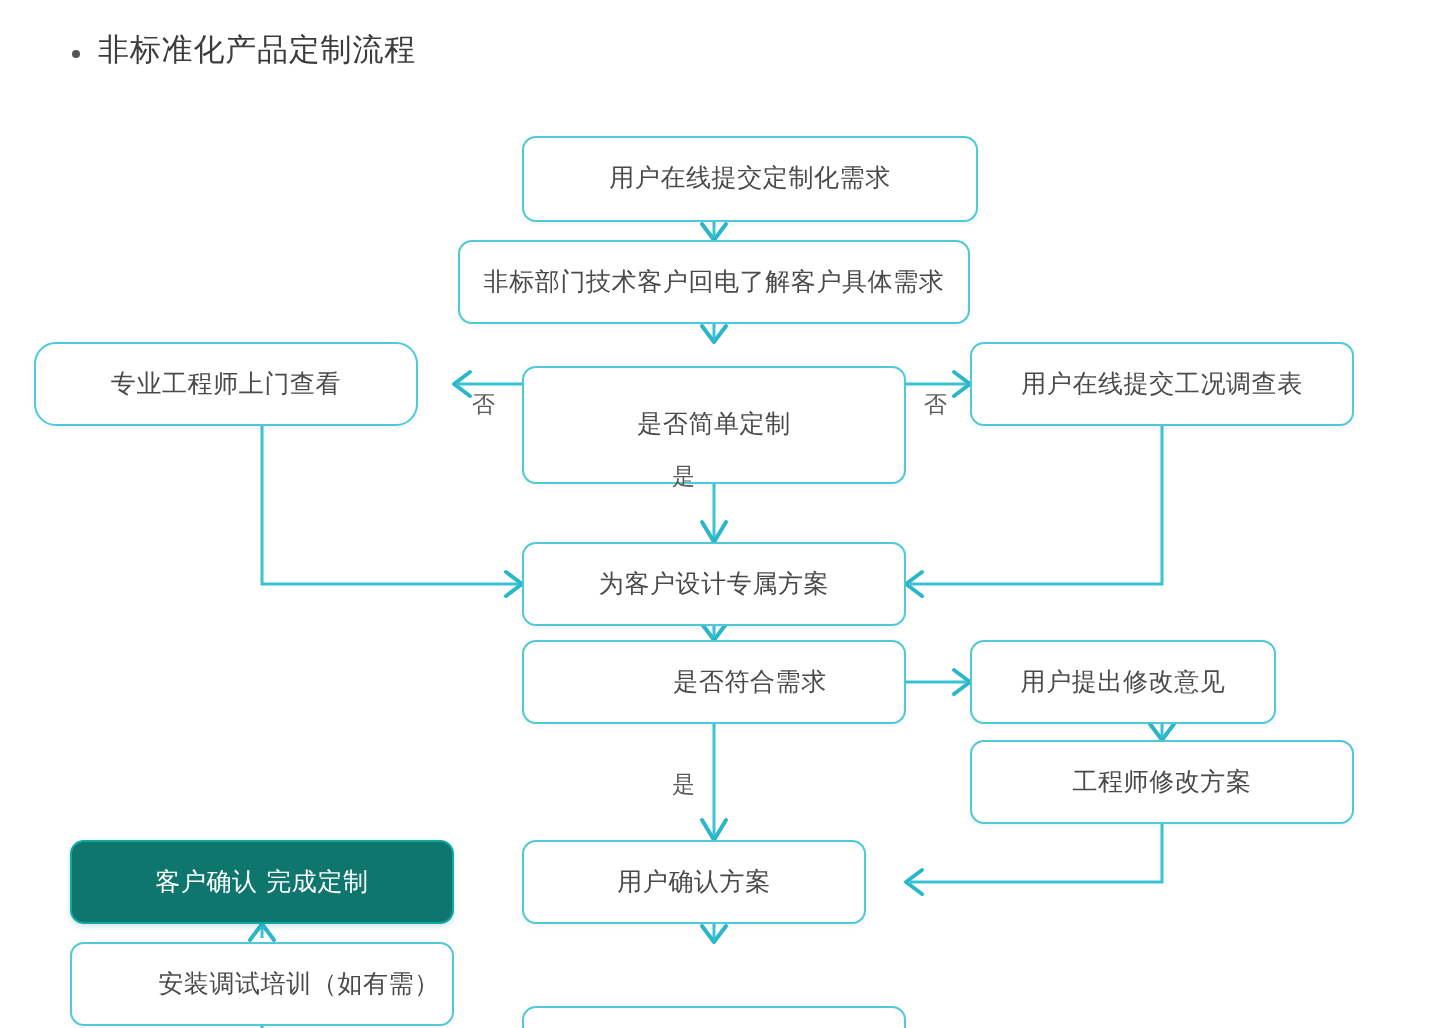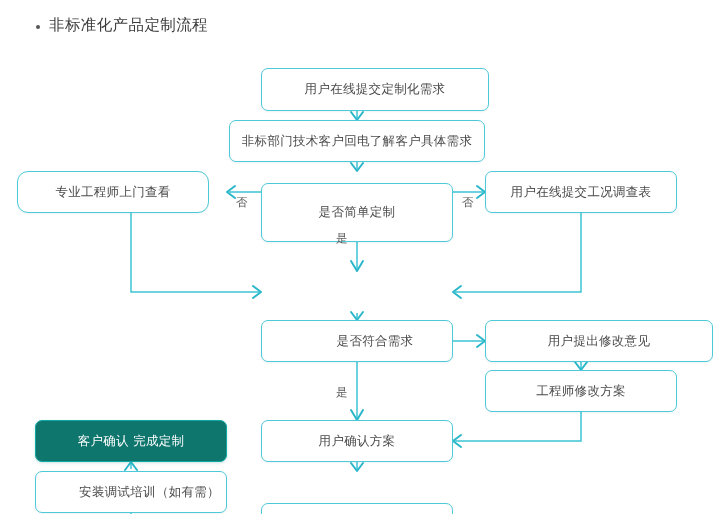--- a/index.html
+++ b/index.html
@@ -166,28 +166,29 @@
   <div class="node" style="left:261px; top:68px;  width:228px; height:43px;">用户在线提交定制化需求</div>
 
   <div class="node" style="left:229px; top:120px; width:256px; height:42px;text-align:right;">非标部门技术客户回电了解客户具体需求</div>
 
   <div class="node" style="left:261px; top:171px; width:192px; height:59px;margin-top:12px;">是否简单定制</div>
 
   <div class="node" style="left:17px;  top:171px; width:192px; height:42px;border-radius:11px;">专业工程师上门查看</div>
 
   <div class="node" style="left:485px; top:171px; width:192px; height:42px;">用户在线提交工况调查表</div>
 
+  <div class="node" style="left:261px; top:271px; width:192px; height:42px;">为客户设计专属方案</div>
 
   <div class="node" style="left:261px; top:320px; width:192px; height:42px;padding-left:36px;">是否符合需求</div>
 
-  <div class="node" style="left:485px; top:320px; width:228px; height:42px;">用户提出修改意见</div>
+  <div class="node" style="left:485px; top:320px; width:153px; height:42px;">用户提出修改意见</div>
 
   <div class="node" style="left:485px; top:370px; width:192px; height:42px;">工程师修改方案</div>
 
-  <div class="node" style="left:261px; top:420px; width:192px; height:42px;">用户确认方案</div>
+  <div class="node" style="left:261px; top:420px; width:172px; height:42px;">用户确认方案</div>
 
   <div class="node" style="left:261px; top:471px; width:192px; height:42px;margin-top:32px;">签订合同</div>
 
   <div class="node filled" style="left:35px; top:420px; width:192px; height:42px;">客户确认 完成定制</div>
 
   <div class="node" style="left:35px; top:471px; width:192px; height:42px;padding-left:37px;">安装调试培训（如有需）</div>
 
   <div class="edge-label" style="left:236px; top:197px;">否</div>
 
   <div class="edge-label" style="left:462px; top:197px;">否</div>

